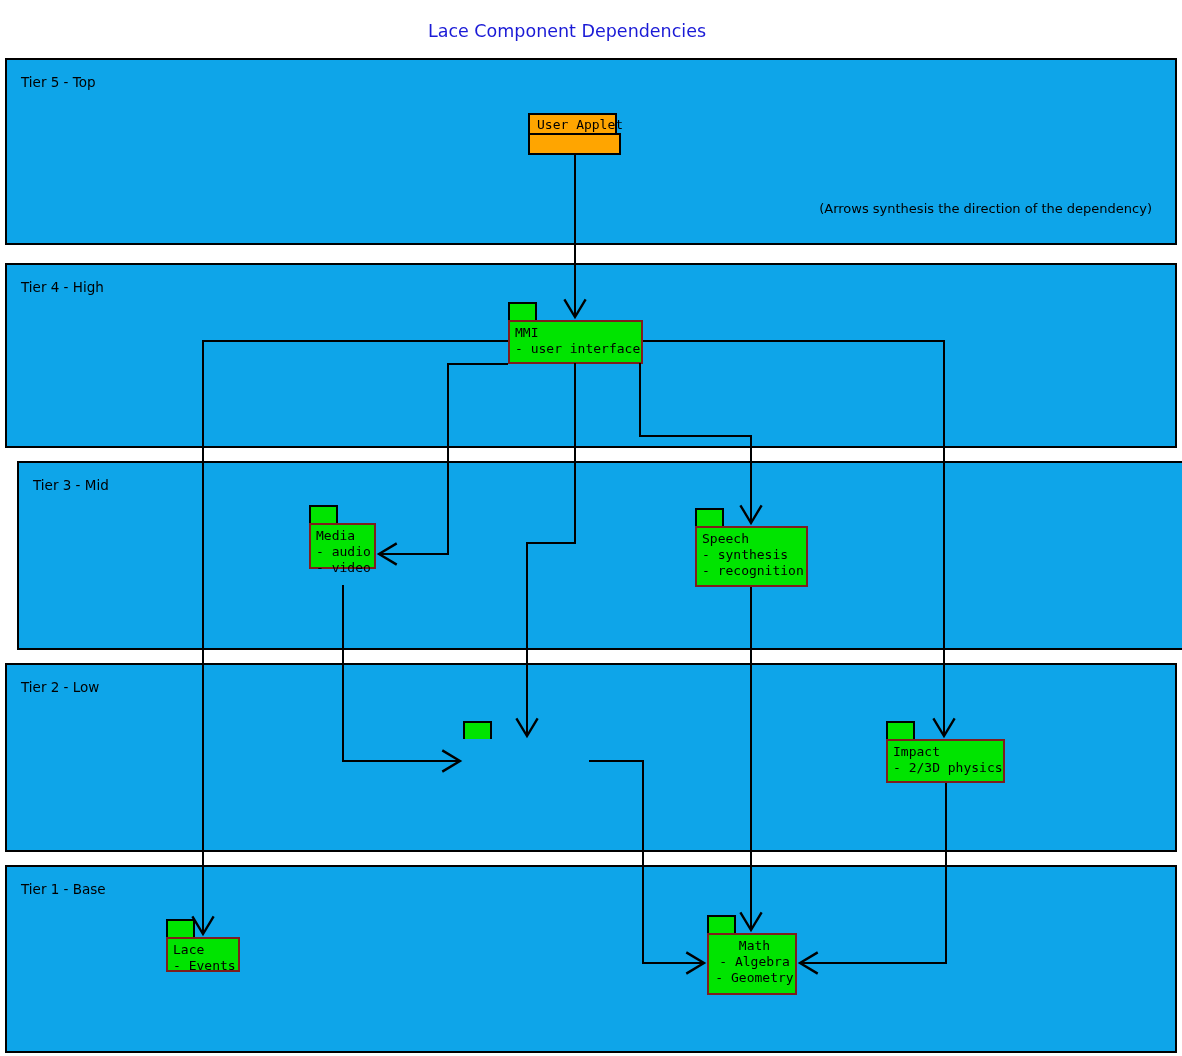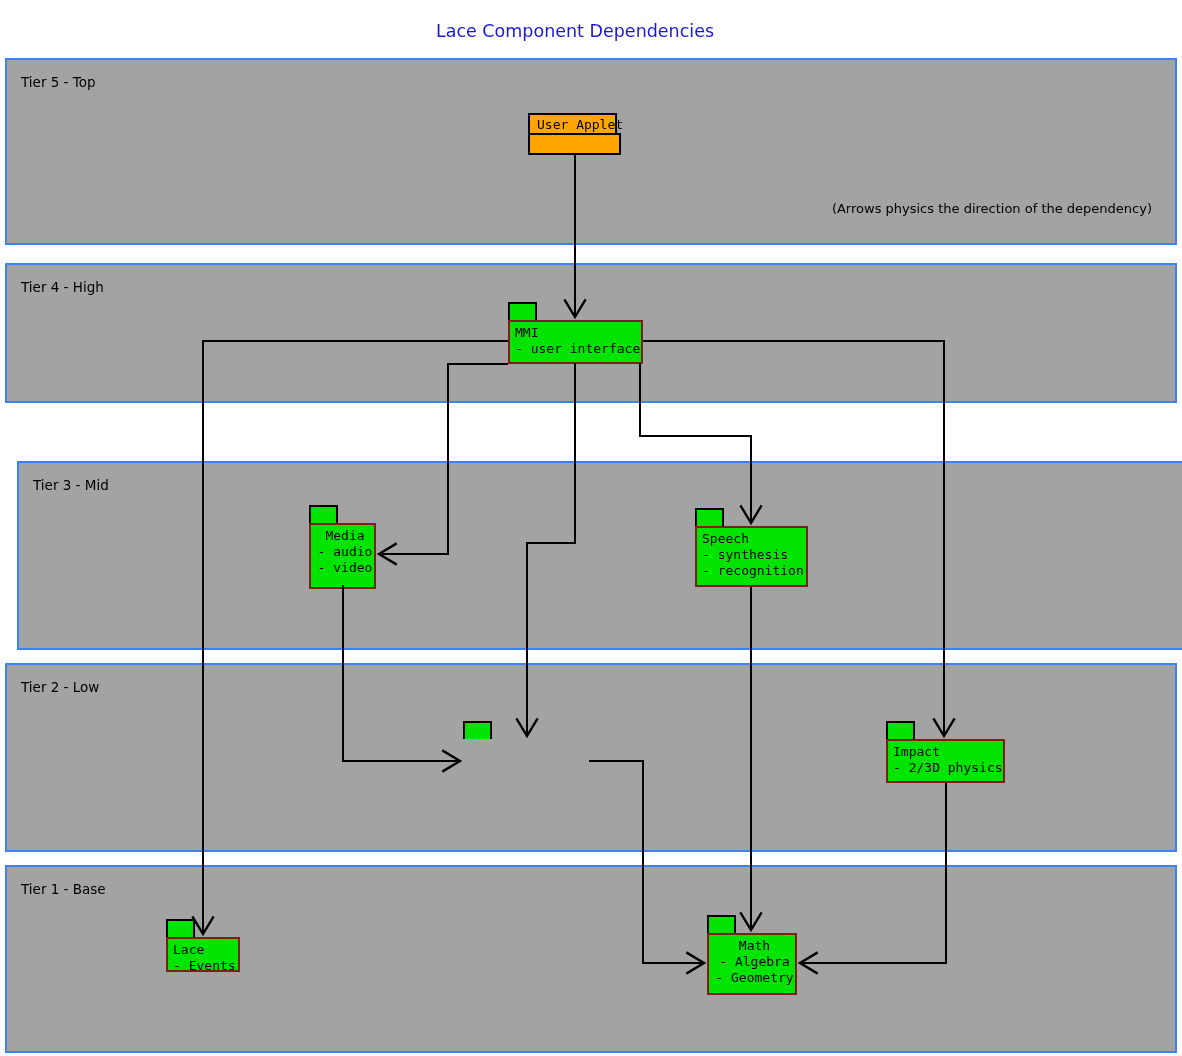--- a/index.html
+++ b/index.html
@@ -1,26 +1,26 @@
 <!DOCTYPE html>
 <html><head>
 <meta charset="utf-8">
 <style>
   html,body{margin:0;padding:0;background:#ffffff;}
   .canvas{position:relative;width:1182px;height:1056px;background:#ffffff;
           font-family:"DejaVu Sans", sans-serif;overflow:hidden;}
 
   .diagram-title{position:absolute;left:0;top:21px;width:1134px;text-align:center;
-          font-size:17.5px;color:#1a1ad6;padding-left:8px;}
+          font-size:17.5px;color:#1a1ad6;}
 
-  .tier{position:absolute;left:5px;width:1172px;background:#a3a3a3;
-        border:2px solid #3b82f6;box-sizing:border-box;}
+  .tier{position:absolute;left:5px;width:1172px;background:#0ea5e9;
+        border:2px solid #000000;box-sizing:border-box;}
   .tier-label{position:absolute;left:14px;top:14px;font-size:13.5px;color:#000;}
   .tier5{top:58px;height:187px;}
-  .tier4{top:263px;height:140px;}
+  .tier4{top:263px;height:185px;}
   .tier3{top:461px;height:189px;margin-left:12px;}
   .tier2{top:663px;height:189px;}
   .tier1{top:865px;height:188px;}
 
   .note{position:absolute;top:201px;right:30px;font-size:13px;color:#000;}
 
   .edges{position:absolute;left:0;top:0;pointer-events:none;}
 
   .comp{position:absolute;}
   .comp .tab{position:relative;width:29px;height:18px;background:#00e400;
@@ -53,38 +53,38 @@
   <div class="tier tier3">
     <span class="tier-label">Tier 3 - Mid</span>
   </div>
   <div class="tier tier2">
     <span class="tier-label">Tier 2 - Low</span>
   </div>
   <div class="tier tier1">
     <span class="tier-label">Tier 1 - Base</span>
   </div>
 
-  <div class="note">(Arrows physics the direction of the dependency)</div>
+  <div class="note">(Arrows synthesis the direction of the dependency)</div>
 
   <div class="comp applet" style="left:528px;top:113px;">
     <div class="tab">User Applet</div>
     <div class="body"></div>
   </div>
 
   <div class="comp" style="left:508px;top:302px;">
     <div class="tab"></div>
     <div class="body" style="width:135px;height:44px;">
       <div class="line">MMI</div>
       <div class="line">- user interface</div>
     </div>
   </div>
 
   <div class="comp" style="left:309px;top:505px;">
     <div class="tab"></div>
-    <div class="body" style="width:67px;height:66px;text-align:center;">
+    <div class="body" style="width:67px;height:46px;">
       <div class="line">Media</div>
       <div class="line">- audio</div>
       <div class="line">- video</div>
     </div>
   </div>
 
   <div class="comp" style="left:695px;top:508px;">
     <div class="tab"></div>
     <div class="body" style="width:113px;height:61px;">
       <div class="line">Speech</div>

